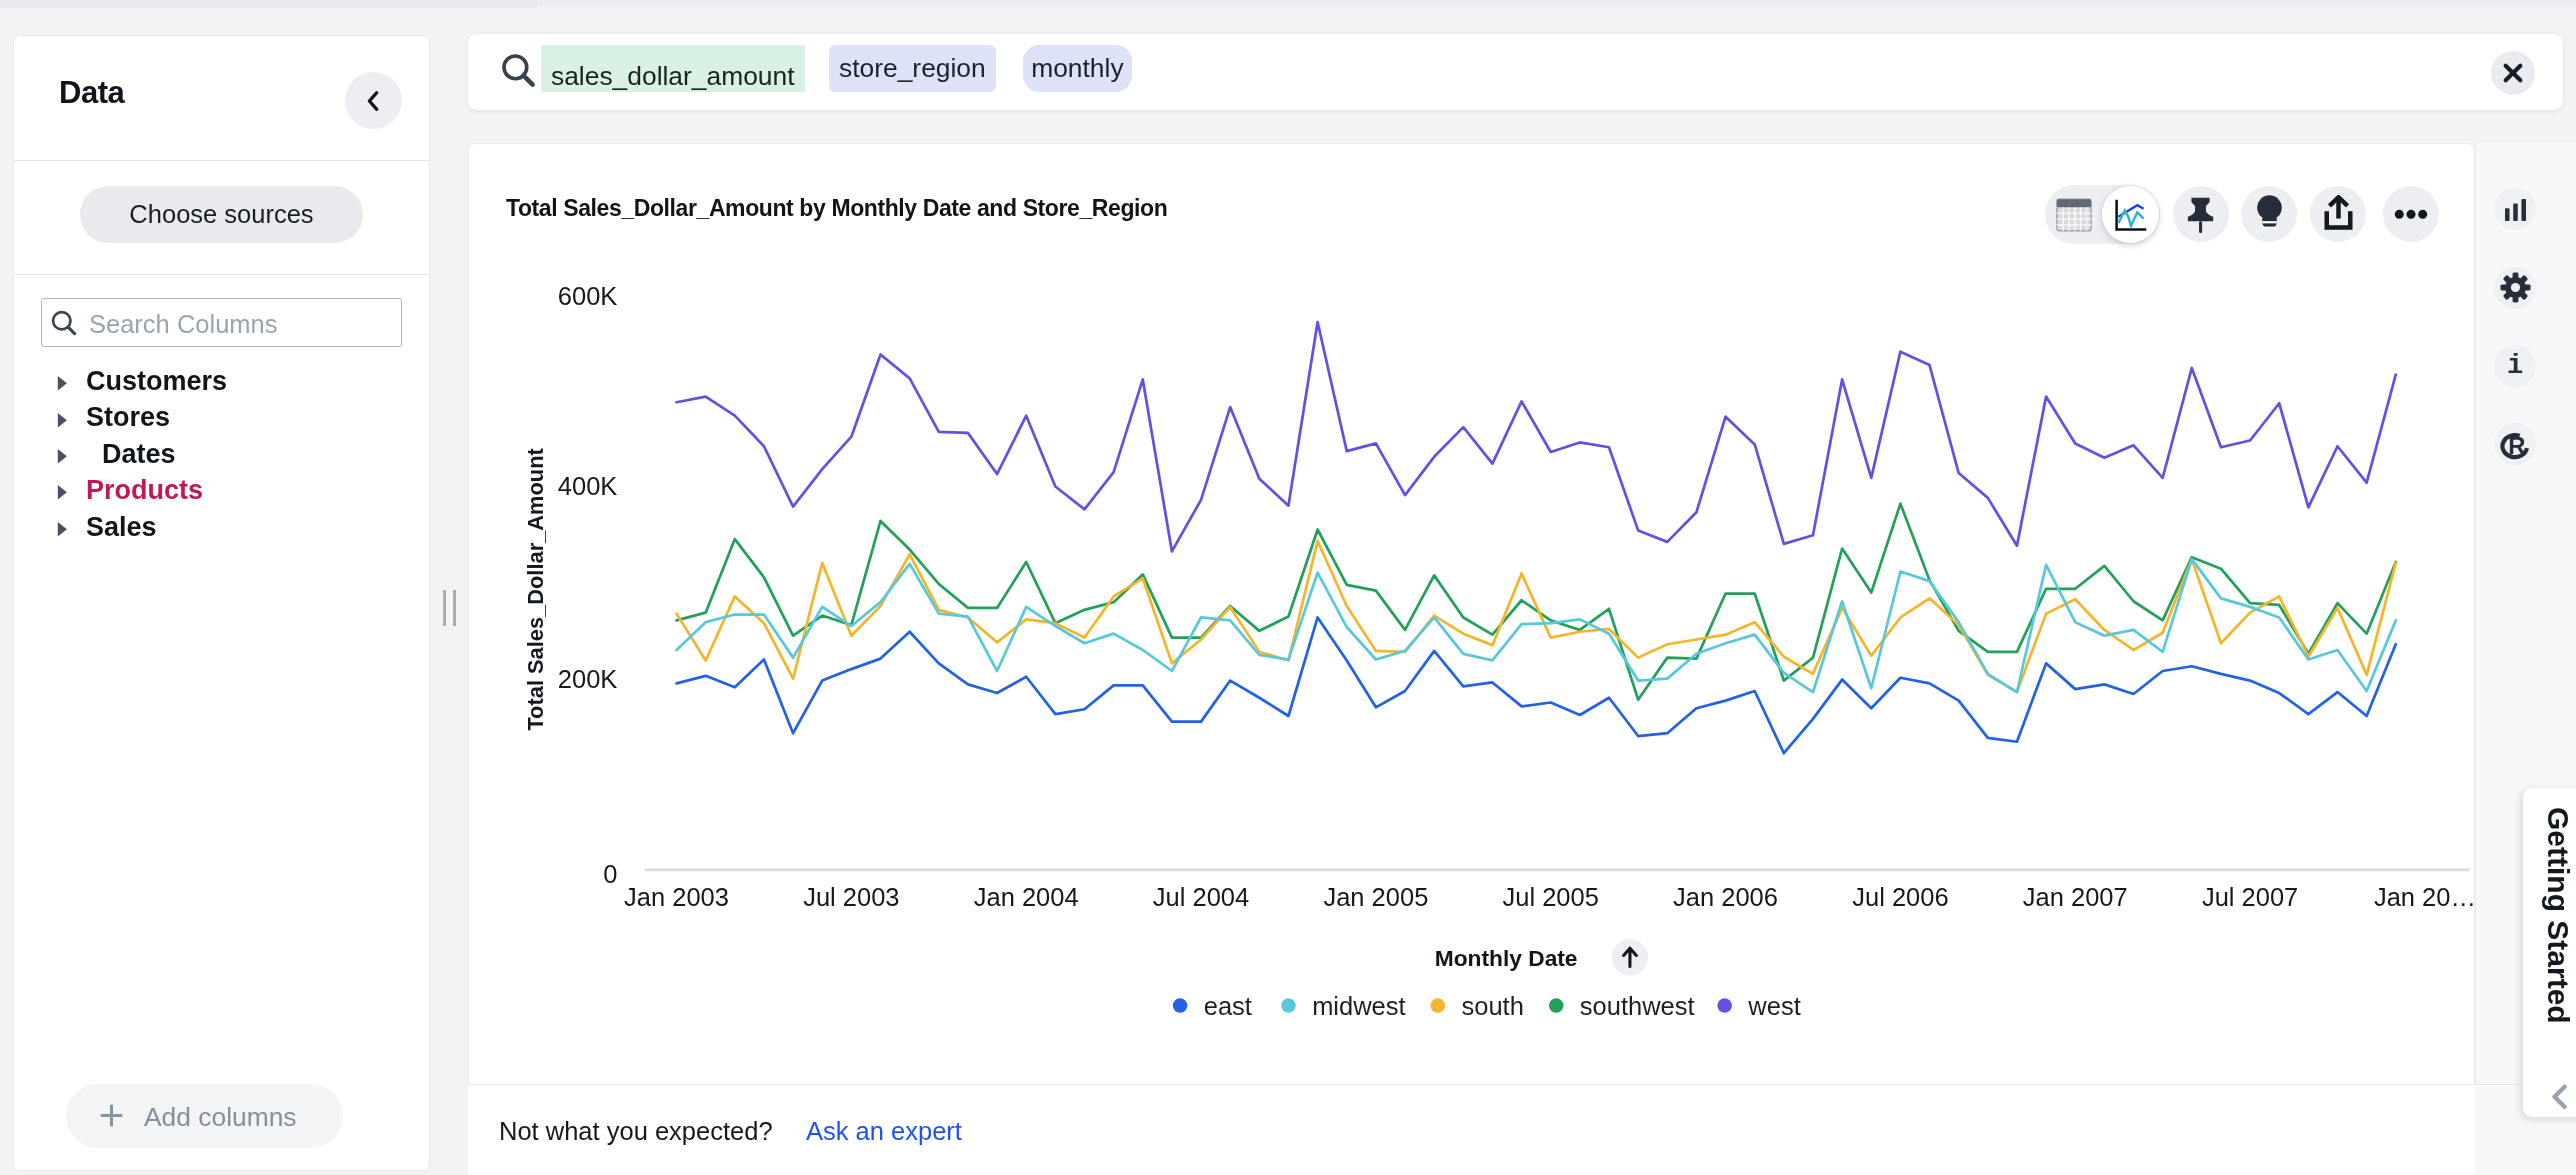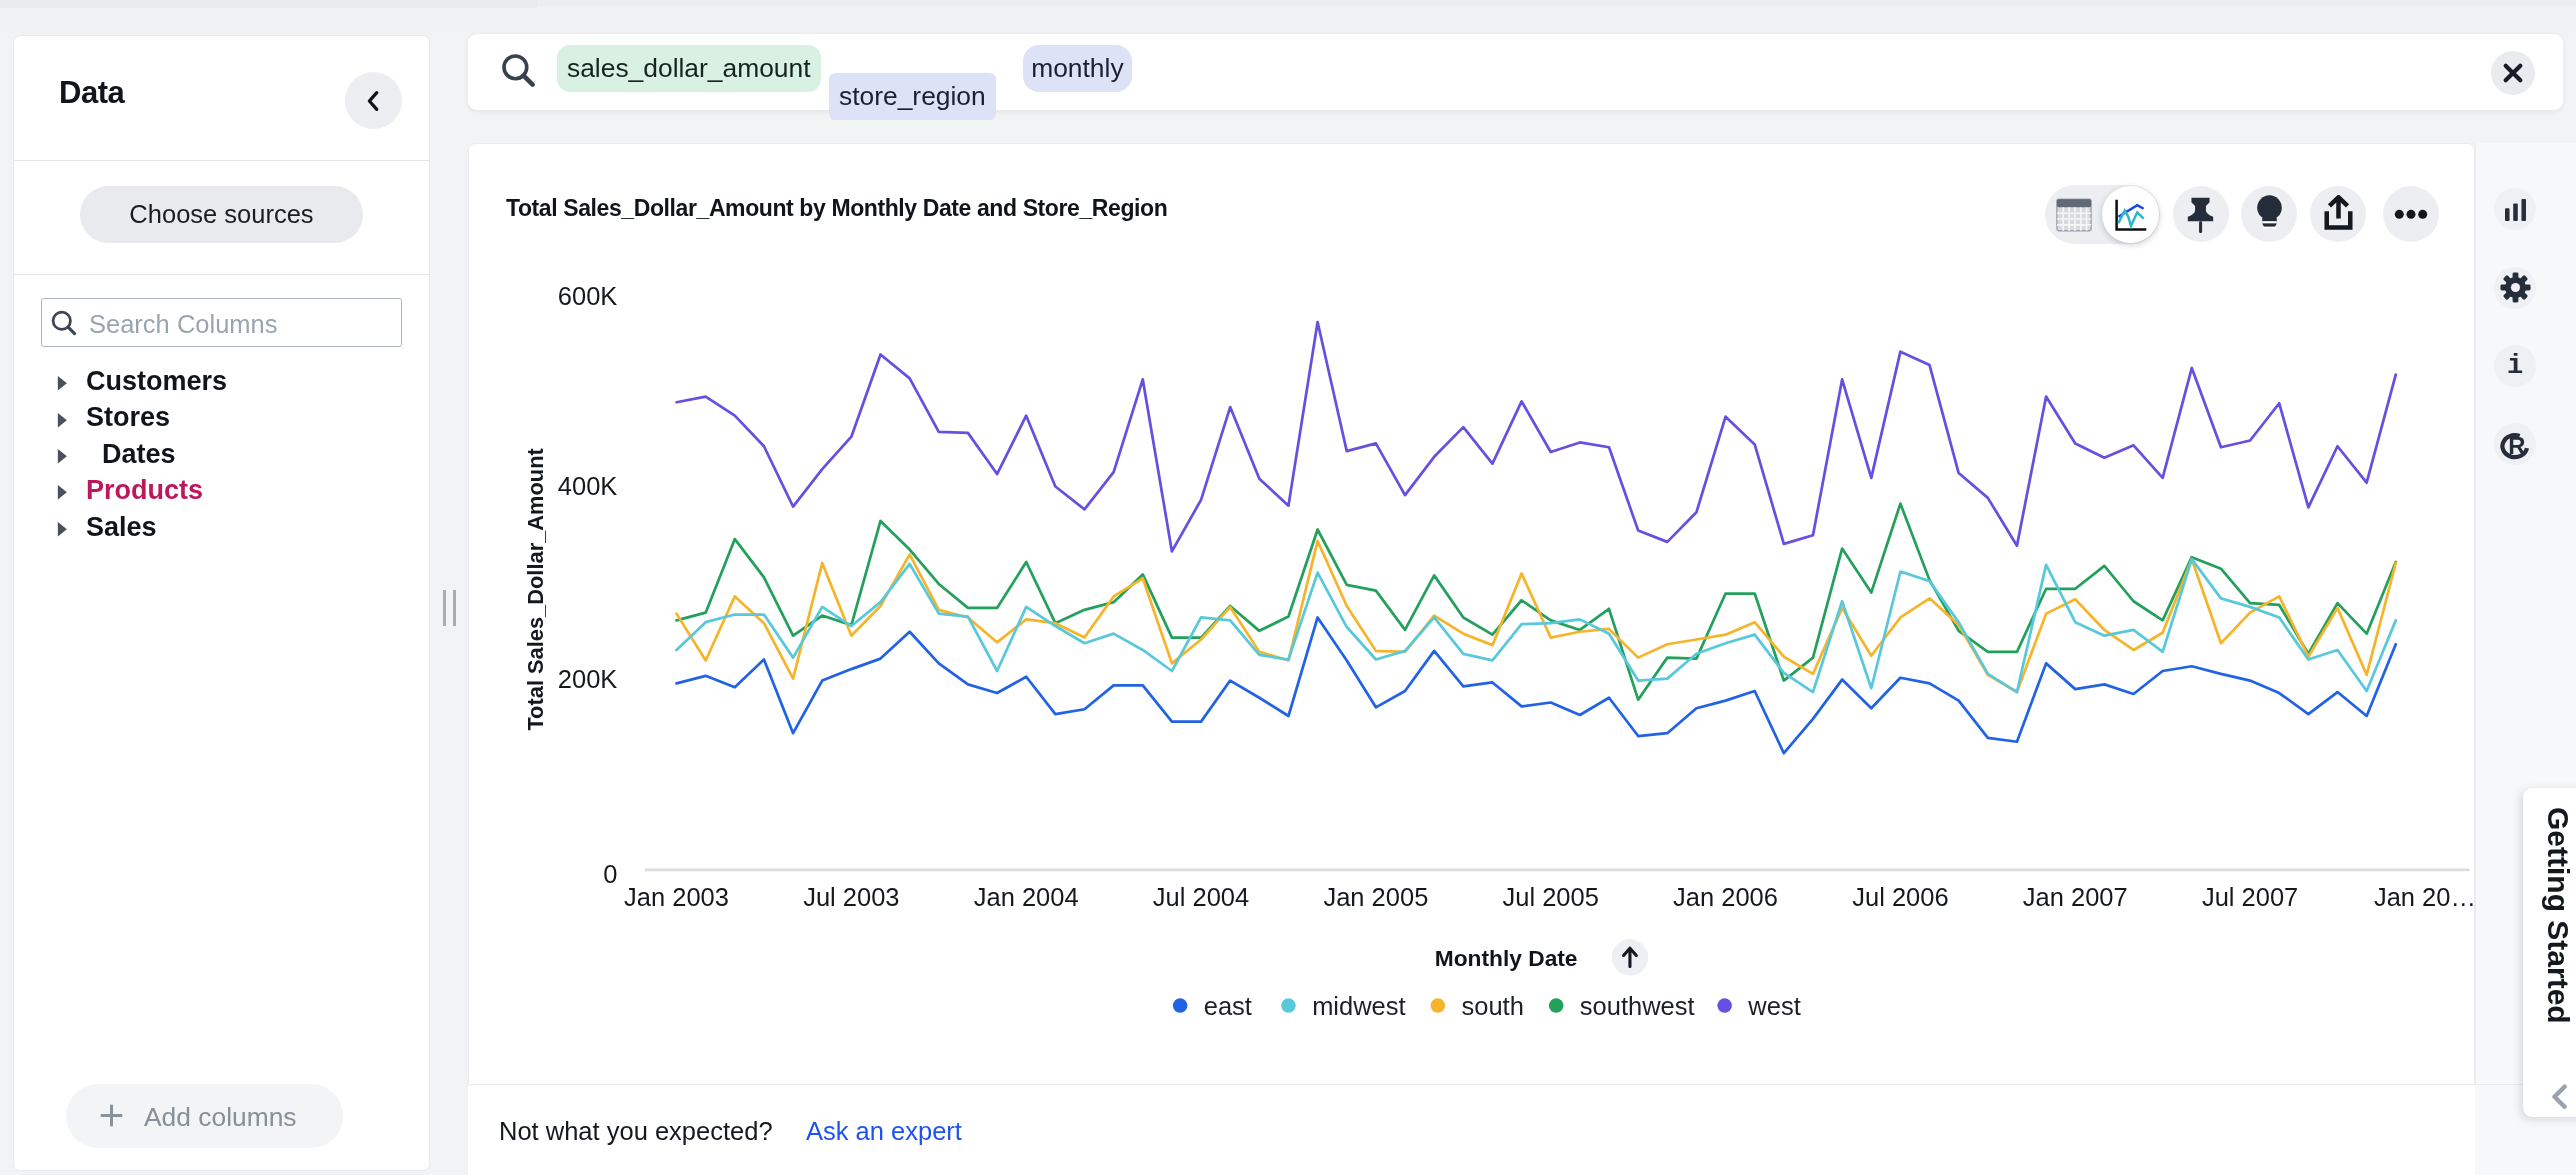--- a/index.html
+++ b/index.html
@@ -55,22 +55,22 @@
 <div class="abs" style="left:144px;top:1102px;font-size:26.4px;color:#878f99;">Add columns</div>
 
 <div class="abs" style="left:443px;top:590px;width:2.7px;height:36px;background:#aaacaf;"></div>
 <div class="abs" style="left:453px;top:590px;width:2.7px;height:36px;background:#aaacaf;"></div>
 
 <div class="abs" style="left:468px;top:34px;width:2095px;height:76px;background:#fff;border-radius:9px;box-shadow:0 1.8px 5.5px rgba(30,40,60,0.07);"></div>
 <svg class="abs" style="left:499px;top:51px;" width="40" height="40" viewBox="0 0 44 44">
     <circle cx="18" cy="18" r="12.5" fill="none" stroke="#39414e" stroke-width="4"></circle>
     <line x1="27" y1="27" x2="37" y2="37" stroke="#39414e" stroke-width="5" stroke-linecap="round"></line>
   </svg>
-<div class="abs" style="left:557px;top:45px;height:47px;background:#d9f1e3;border-radius:13px;line-height:47px;padding:0 10px;font-size:26.4px;color:#17231d;">sales_dollar_amount</div>
-<div class="abs" style="left:829px;top:45px;height:47px;background:#dee2f7;border-radius:6.4px;line-height:47px;padding:0 10px;font-size:26.4px;color:#1b2130;margin-top:28px;">store_region</div>
+<div class="abs" style="left:541px;top:45px;height:47px;background:#d9f1e3;border-radius:2px;line-height:47px;padding:8px 10px;font-size:26.4px;color:#17231d;">sales_dollar_amount</div>
+<div class="abs" style="left:829px;top:45px;height:47px;background:#dee2f7;border-radius:6.4px;line-height:47px;padding:0 10px;font-size:26.4px;color:#1b2130;">store_region</div>
 <div class="abs" style="left:1023px;top:45px;height:47px;background:#dee2f7;border-radius:16px;line-height:47px;padding:0 8.2px;font-size:26.4px;color:#1b2130;">monthly</div>
 <div class="abs" style="left:2491px;top:51px;width:44px;height:44px;border-radius:50%;background:#e9ebef;"></div>
 <svg class="abs" style="left:2502px;top:62px;" width="22" height="22" viewBox="0 0 24 24">
     <line x1="4" y1="4" x2="20" y2="20" stroke="#171d29" stroke-width="4.6" stroke-linecap="round"></line>
     <line x1="20" y1="4" x2="4" y2="20" stroke="#171d29" stroke-width="4.6" stroke-linecap="round"></line>
   </svg>
 
 <div class="abs" style="left:468px;top:143px;width:2007px;height:942px;background:#fff;border:0.9px solid #e9ebee;border-radius:7.3px 7.3px 0 0;"></div>
 <div class="abs" style="left:506px;top:195px;font-size:23px;font-weight:700;color:#10151c;letter-spacing:-0.4px;">Total Sales_Dollar_Amount by Monthly Date and Store_Region</div>
 

